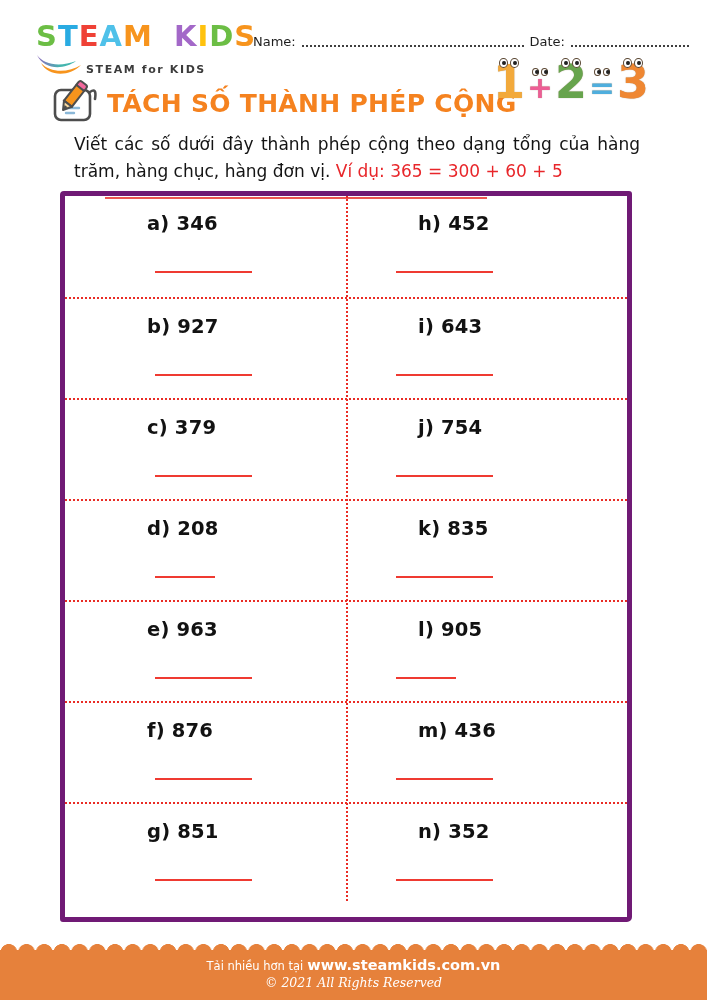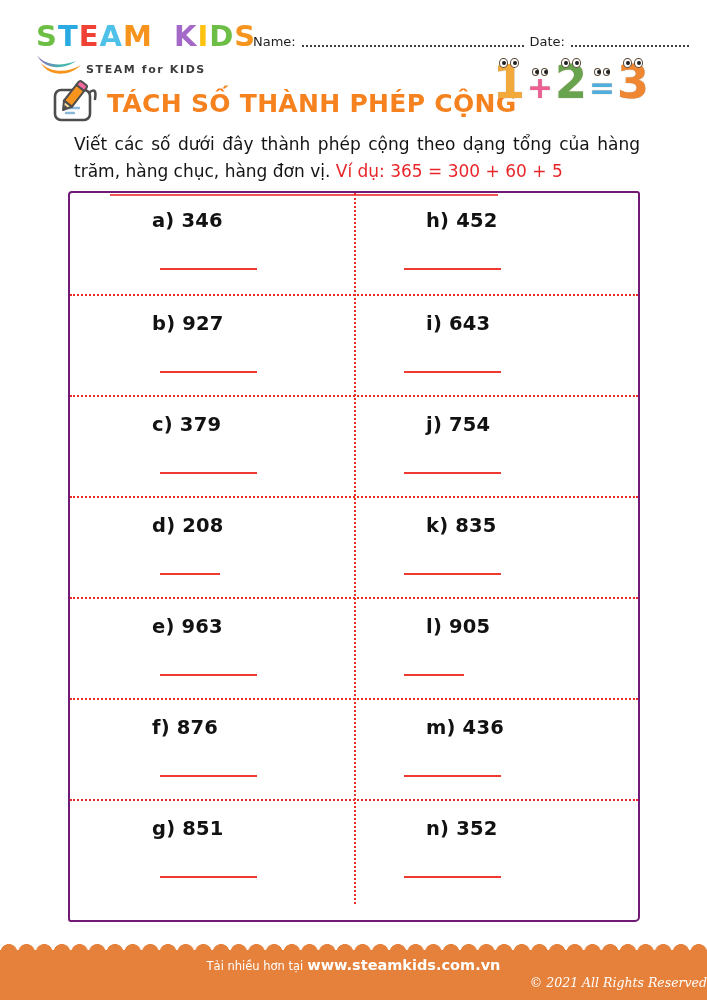--- a/index.html
+++ b/index.html
@@ -43,22 +43,22 @@
   .mchar.op { margin-bottom: 2px; }
   .mchar.op .eyes { margin-bottom: -4px; }
   .mchar.op .eye { width: 7px; height: 8px; }
 
   
   .instructions { position: absolute; left: 74px; top: 131px; width: 566px; font-size: 17px; line-height: 1.57; text-align: justify; color: #141414; }
   .example { color: #E8262A; }
 
   
   .worksheet {
-    position: absolute; left: 68px; top: 191px; width: 572px; height: 731px;
-    border: 2px solid #701a75; border-radius: 4px 3px 5px 3px;
+    position: absolute; left: 60px; top: 191px; width: 572px; height: 731px;
+    border: 5px solid #701a75; border-radius: 4px 3px 5px 3px;
   }
   .worksheet::before { 
     content: ""; position: absolute; top: 1px; left: 40px; right: 140px;
     border-top: 2px solid #E92C25; opacity: 0.8;
   }
   .v-divider { position: absolute; left: 50%; top: 0; bottom: 16px; width: 0; border-left: 2px dotted #E92C25; }
   .w-row { display: flex; height: 101px; }
   .w-row + .w-row { border-top: 2px dotted #E92C25; }
   .w-row.last { height: auto; flex: 1; }
   .worksheet-rows { display: flex; flex-direction: column; height: 100%; }
@@ -73,21 +73,21 @@
 
   
   .footer { position: absolute; left: 0; bottom: 0; width: 707px; height: 50px; background: #E6813B; text-align: center; color: #ffffff; }
   .scallops {
     position: absolute; top: -8px; left: 0; width: 100%; height: 9px;
     background-image: radial-gradient(circle at 50% 115%, #E6813B 8px, rgba(230,129,59,0) 8.6px);
     background-size: 17.7px 9px; background-repeat: repeat-x;
   }
   .footer-line1 { padding-top: 7px; font-size: 11.5px; }
   .footer-line1 .site { font-size: 14.5px; font-weight: bold; margin-left: 4px; text-align: center; }
-  .footer-line2 { font-size: 12.5px; font-style: italic; margin-top: 2px; font-family: "DejaVu Serif", serif; text-align: right; }
+  .footer-line2 { font-size: 12.5px; font-style: italic; margin-top: 2px; font-family: "DejaVu Serif", serif; }
 </style>
 </head>
 <body>
 
 <div class="logo">
   <div class="logo-letters">
     <span class="logo-word"><span style="color: rgb(108, 190, 69);">S</span><span style="color: rgb(41, 171, 226);">T</span><span style="color: rgb(239, 65, 54);">E</span><span style="color: rgb(79, 193, 233);">A</span><span style="color: rgb(247, 148, 29);">M</span></span>
     <span class="logo-word"><span style="color: rgb(163, 104, 200);">K</span><span style="color: rgb(255, 194, 14);">I</span><span style="color: rgb(108, 190, 69);">D</span><span style="color: rgb(247, 148, 29);">S</span></span>
   </div>
   <div class="logo-bottom">

